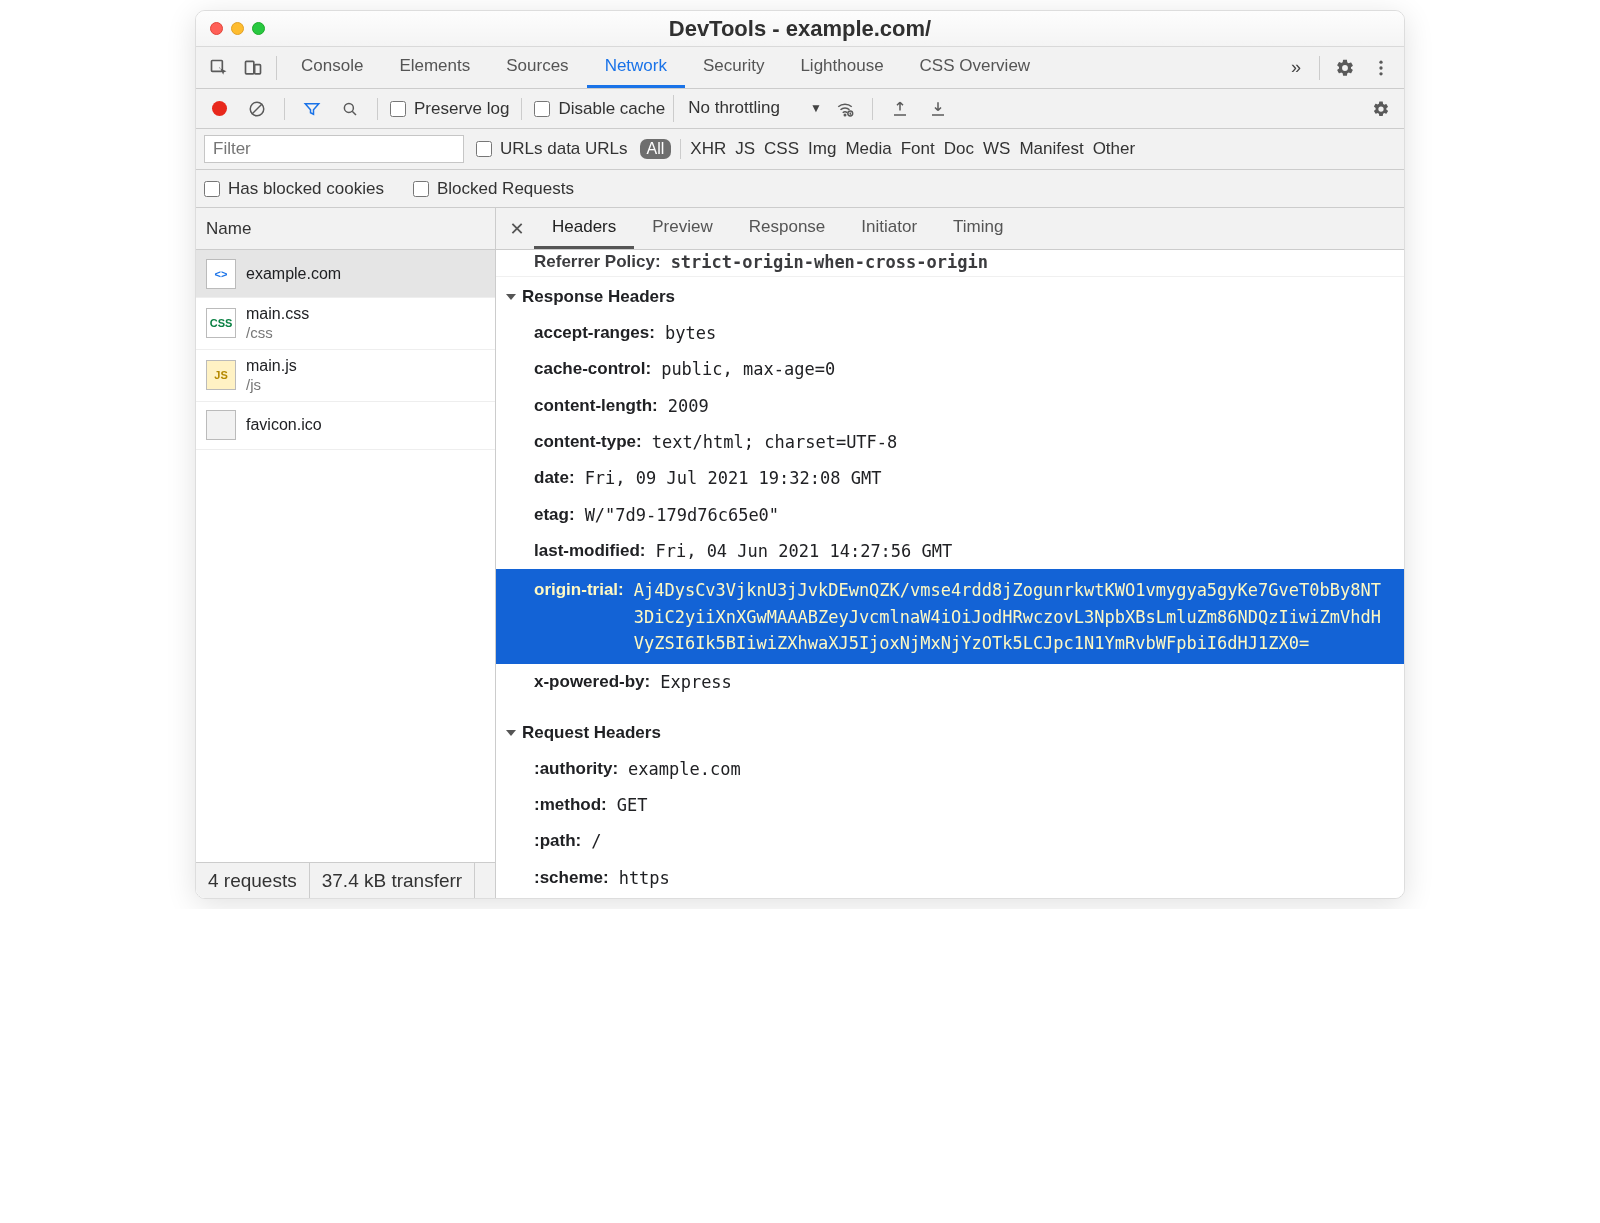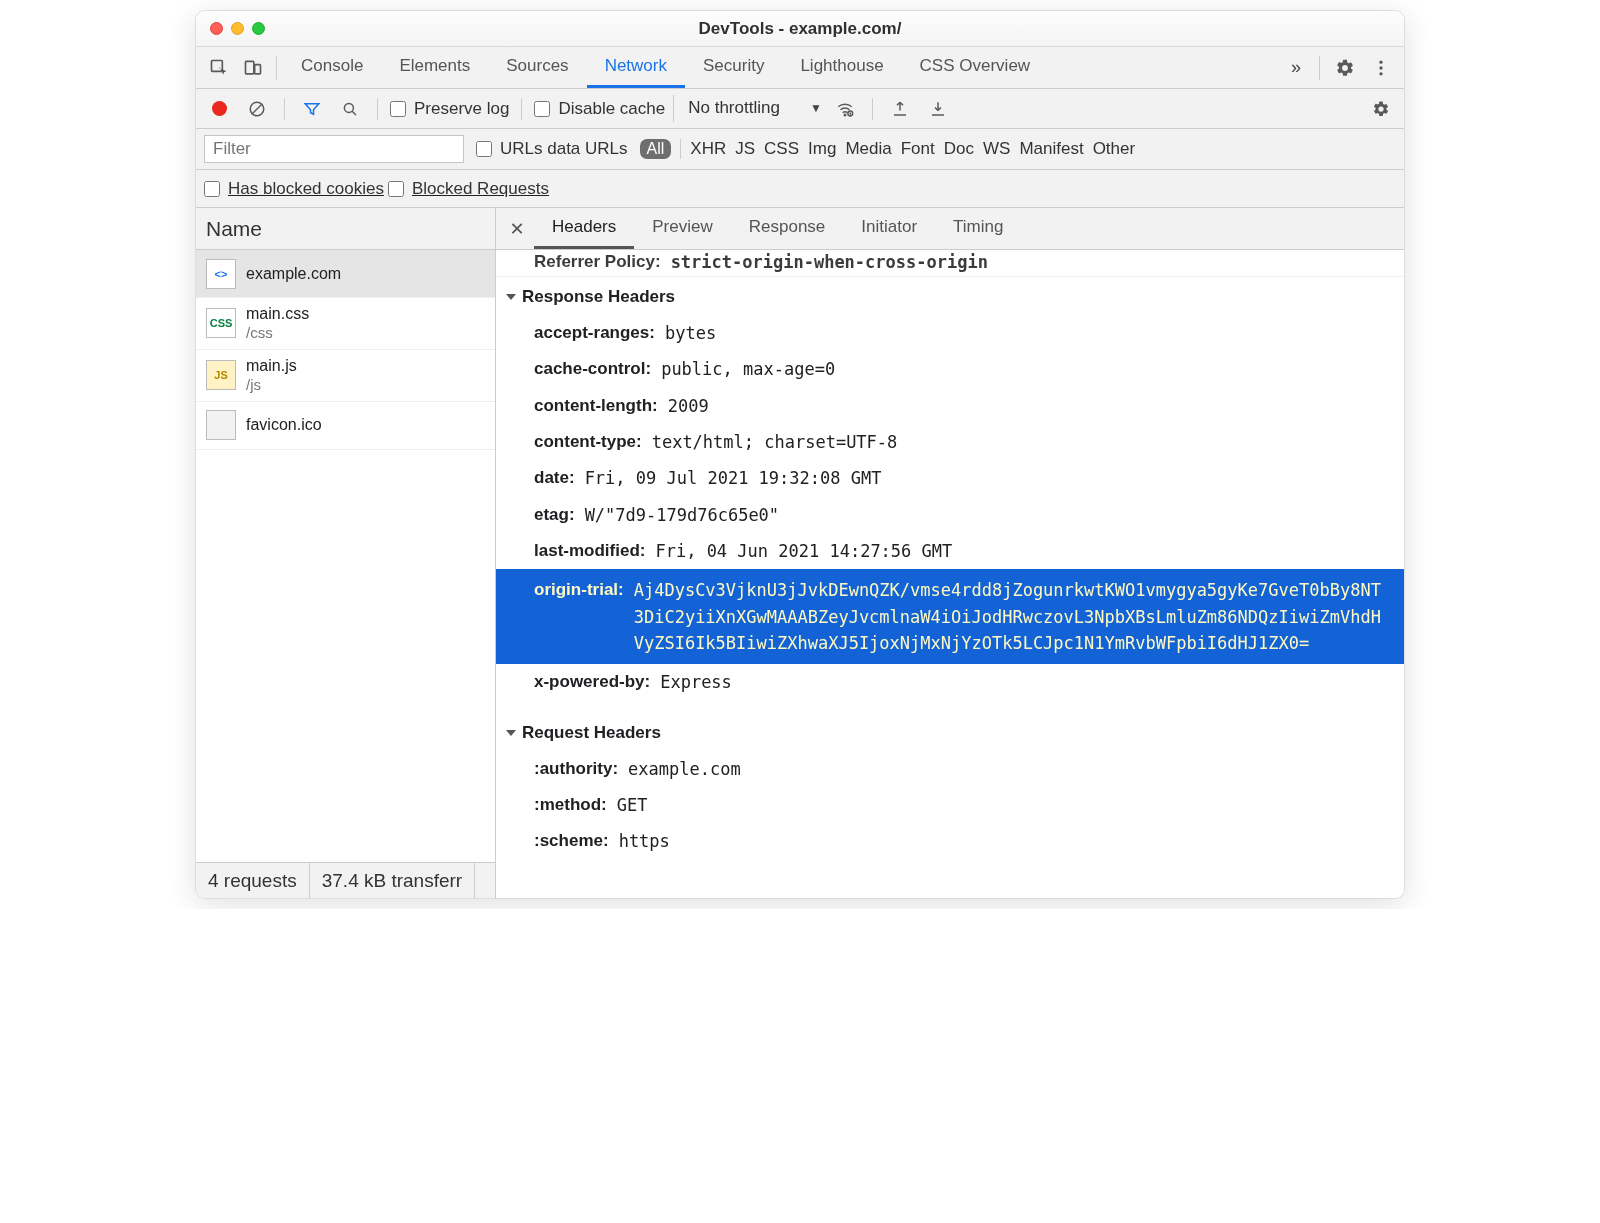--- a/index.html
+++ b/index.html
@@ -27,21 +27,21 @@
     align-items: center;
     position: relative;
   }
   .traffic-lights { display:flex; gap:8px; padding-left:14px; }
   .tl { width:13px; height:13px; border-radius:50%; display:block; }
   .tl.red    { background:#ff5f57; border:0.5px solid #e14439; }
   .tl.yellow { background:#febc2e; border:0.5px solid #e1a126; }
   .tl.green  { background:#28c840; border:0.5px solid #1dab29; }
   .window-title {
     position:absolute; left:0; right:0; text-align:center;
-    font-size:17px; font-weight:600; color:#303030; pointer-events:none;
+    font-size:22px; font-weight:600; color:#303030; pointer-events:none;
   }
   
   .tabstrip {
     height: 42px;
     display:flex; align-items:center;
     border-bottom:1px solid #ccc;
     background:#f2f2f2;
     padding: 0 6px;
   }
   .ts-icon {
@@ -93,33 +93,33 @@
     background:#fff;
   }
   .type-pills { display:flex; align-items:center; gap:9px; font-size:17px; color:#333; }
   .pill-all {
     background:#6e6e6e; color:#fff; border-radius:7px;
     padding:1px 7px; font-size:16px;
   }
   .filterbar2 {
     min-height:38px; display:flex; align-items:center;
     border-bottom:1px solid #ccc; background:#f2f2f2;
-    padding:4px 8px; gap:4px;text-decoration:underline;
+    padding:4px 8px; gap:29px;
   }
   
   .main { display:flex; height:690px; }
   .reqlist {
     width:300px; border-right:1px solid #ccc;
     display:flex; flex-direction:column;
     background:#fff;
   }
   .reqlist-head {
     height:42px; display:flex; align-items:center;
     border-bottom:1px solid #ccc; padding:0 10px;
-    font-size:21px; color:#333;
+    font-size:17px; color:#333;
     background:#f2f2f2;
   }
   .reqlist-body { flex:1; overflow:auto; }
   .req-row {
     display:flex; align-items:center; gap:10px;
     padding:6px 10px; min-height:48px;
     border-bottom:1px solid #eee;
   }
   .req-row.selected { background:#e5e5e5; }
   .req-icon {
@@ -435,20 +435,24 @@
         <div id="req-headers">
             <div class="hdr-row">
               <span class="k">:authority:</span>
               <span class="v">example.com</span>
             </div>
             <div class="hdr-row">
               <span class="k">:method:</span>
               <span class="v">GET</span>
             </div>
             <div class="hdr-row">
+              <span class="k">:path:</span>
+              <span class="v">/</span>
+            </div>
+            <div class="hdr-row">
               <span class="k">:scheme:</span>
               <span class="v">https</span>
             </div>
             <div class="hdr-row"></div>
           </div>
       </div>
     </div>
 
   </div>
 </div>

